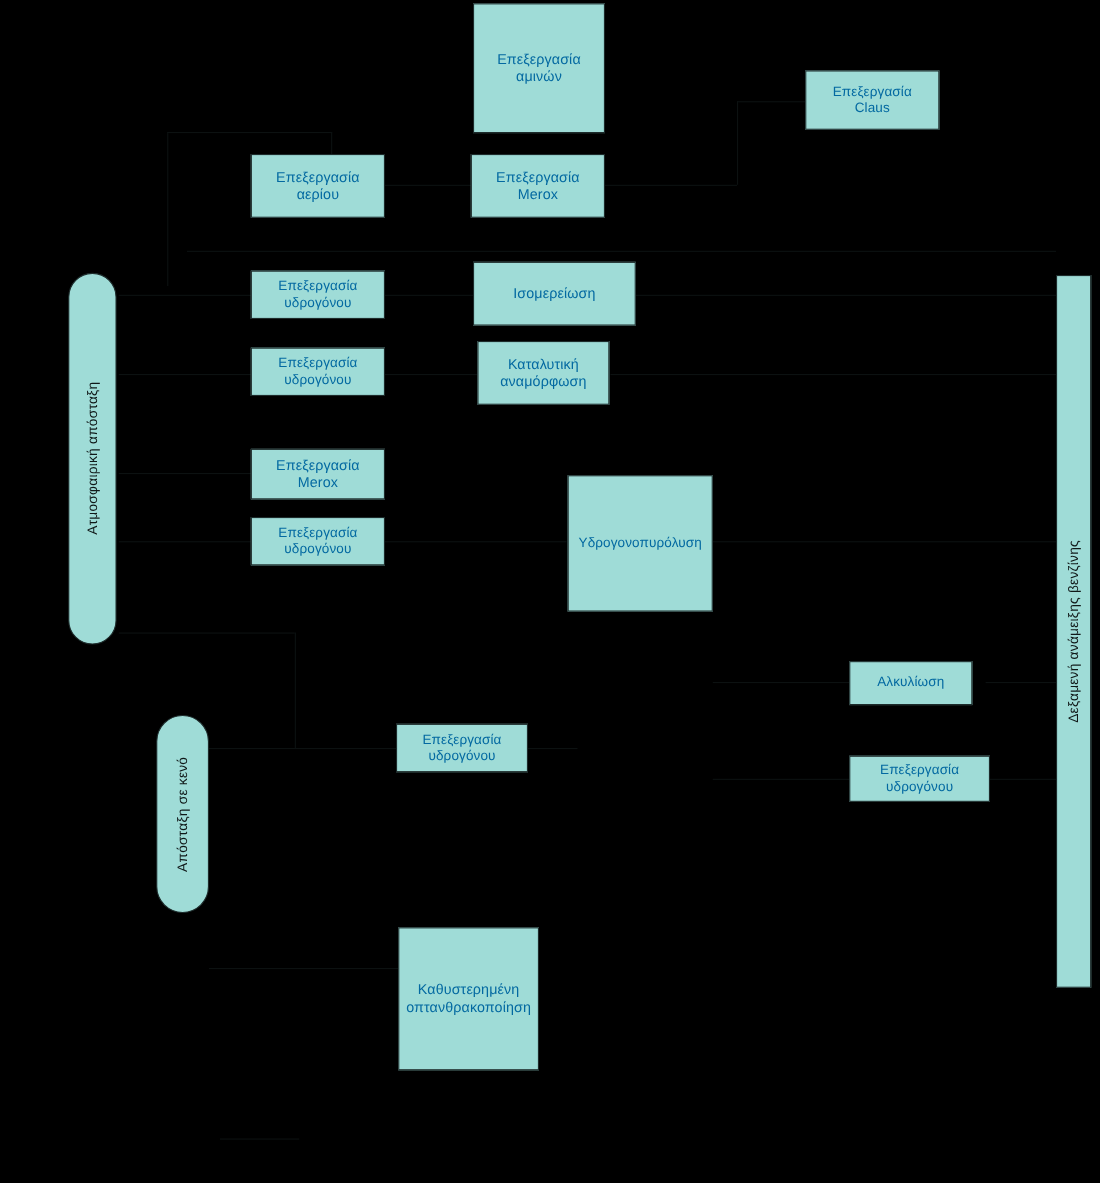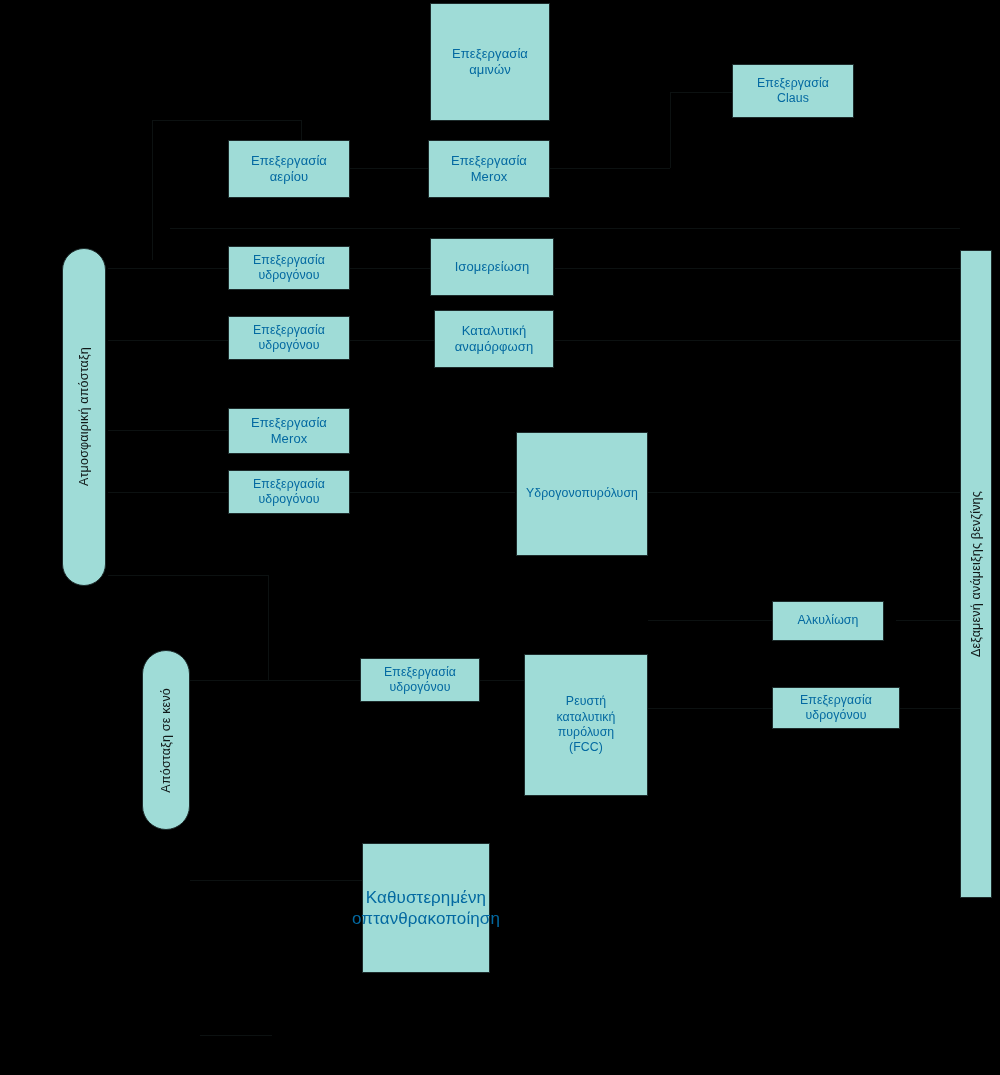--- a/index.html
+++ b/index.html
@@ -26,21 +26,21 @@
     justify-content: center;
     text-align: center;
     color: #0369a1;
     font-size: 13px;
     line-height: 1.25;
     white-space: pre-line;
     letter-spacing: 0.1px;
     padding: 2px 3px;
   }
   .node.small { font-size: 12.3px; }
-  .node.tiny  { font-size: 17px; }
+  .node.tiny  { font-size: 13px; }
   .node.overflow {
     overflow: visible;
     white-space: nowrap;
     padding: 0;
   }
   .node.overflow > span {
     display: block;
     white-space: pre-line;
   }
   
@@ -141,21 +141,21 @@
 
   <div class="node" style="left:228px; top:140px; width:122px; height:58px;">Επεξεργασία
 αερίου</div>
 
   <div class="node" style="left:428px; top:140px; width:122px; height:58px;">Επεξεργασία
 Merox</div>
 
   <div class="node small" style="left:228px; top:246px; width:122px; height:44px;">Επεξεργασία
 υδρογόνου</div>
 
-  <div class="node" style="left:430px; top:238px; width:124px; height:58px;">Ισομερείωση</div>
+  <div class="node" style="left:430px; top:238px; width:148px; height:58px;">Ισομερείωση</div>
 
   <div class="node small" style="left:228px; top:316px; width:122px; height:44px;">Επεξεργασία
 υδρογόνου</div>
 
   <div class="node" style="left:434px; top:310px; width:120px; height:58px;">Καταλυτική
 αναμόρφωση</div>
 
   <div class="node" style="left:228px; top:408px; width:122px; height:46px;">Επεξεργασία
 Merox</div>
 
@@ -167,24 +167,20 @@
   </div>
 
   <div class="node small" style="left:772px; top:601px; width:112px; height:40px;">Αλκυλίωση</div>
 
   <div class="node small" style="left:360px; top:658px; width:120px; height:44px;">Επεξεργασία
 υδρογόνου</div>
 
   <div class="node small" style="left:772px; top:687px; width:128px; height:42px;">Επεξεργασία
 υδρογόνου</div>
 
-  <div class="node small" style="left:524px; top:654px; width:124px; height:142px;">Ρευστή
-καταλυτική
-πυρόλυση
-(FCC)</div>
 
   <div class="node tiny overflow" style="left:362px; top:843px; width:128px; height:130px;">
     <span>Καθυστερημένη
 οπτανθρακοποίηση</span>
   </div>
 
 
 </div>
 
 </body></html>

